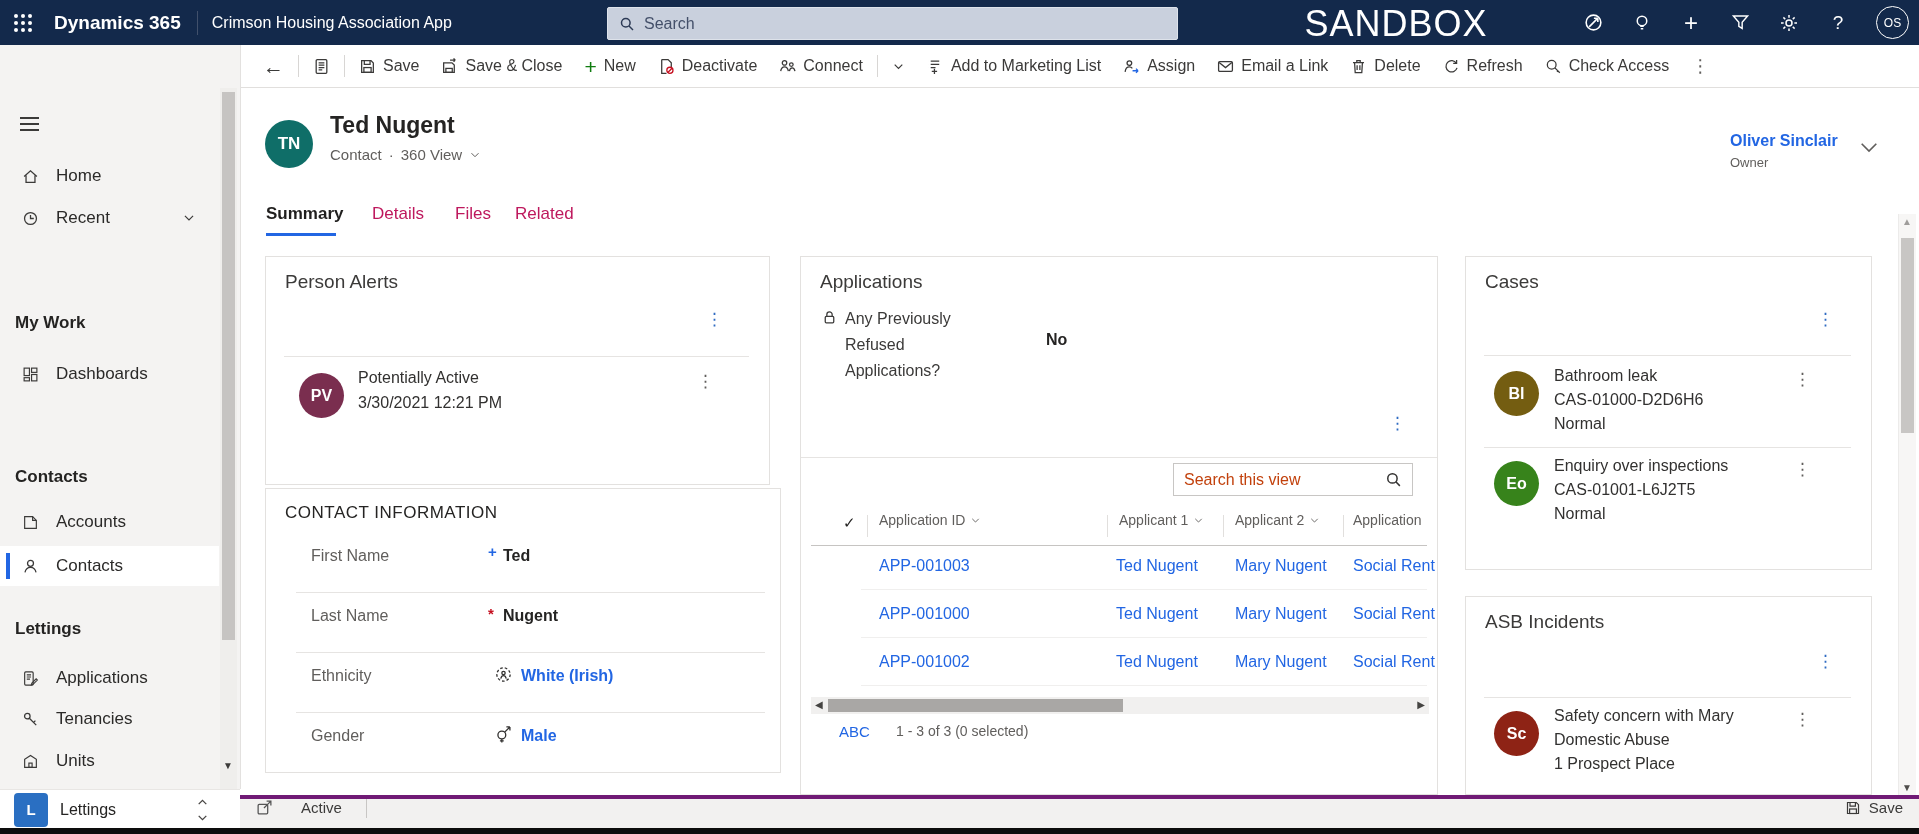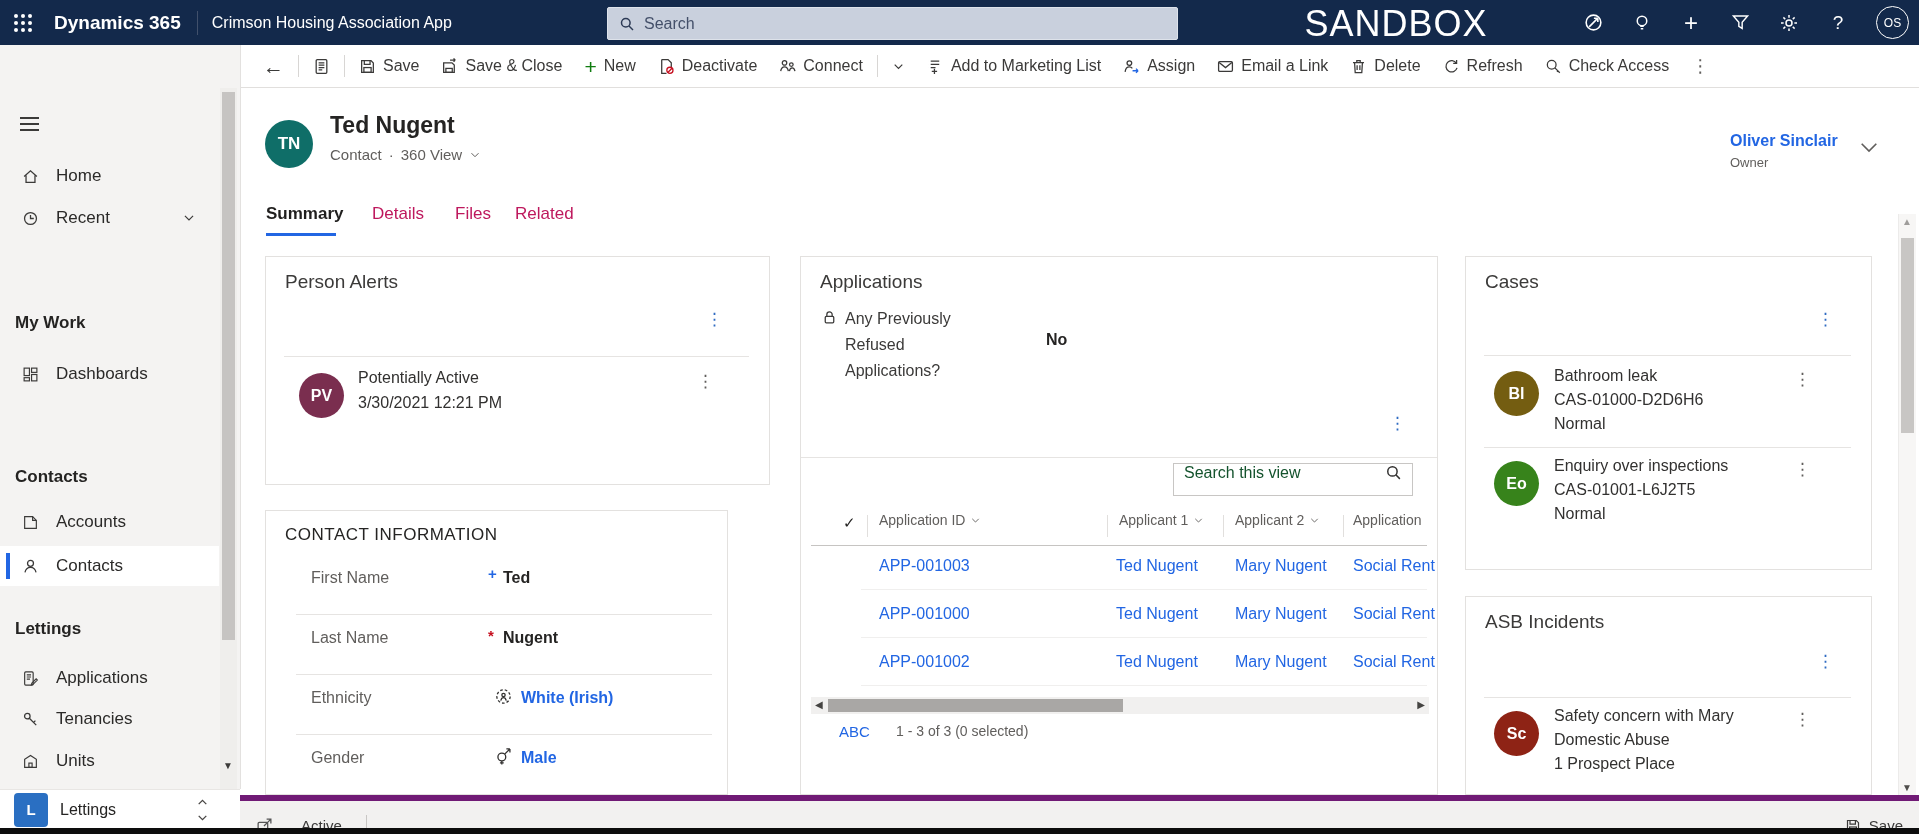--- a/index.html
+++ b/index.html
@@ -50,21 +50,21 @@
   .sb-down{position:absolute;left:3px;top:672px;font-size:10px;color:#3b3a39}
   .sb-clip{position:absolute;left:40px;top:768px;height:13px;overflow:hidden;color:#8a8886;font-size:15px}
   
   .area-switch{position:absolute;left:0;top:789px;width:240px;height:39px;background:#fff;
                border-top:1px solid #e8e6e4;display:flex;align-items:center;cursor:pointer}
   .area-ic{width:34px;height:34px;border-radius:4px;margin-left:14px;display:flex;align-items:center;
            justify-content:center;color:#fff;font-size:15px;font-weight:700}
   .area-lbl{margin-left:12px;font-size:16px;color:#252423}
   .area-chevs{position:absolute;left:196px;top:6px}
   .statusbar{position:absolute;left:240px;top:795px;width:1679px;height:33px;background:#f2f1f0;
-             border-top:6px solid #701a75;display:flex;align-items:flex-end;font-size:15px;color:#3b3a39}
+             border-top:4px solid #701a75;display:flex;align-items:flex-start;font-size:15px;color:#3b3a39}
   .st-sep{width:1px;height:19px;background:#c8c6c4;margin-left:24px}
   .st-save{position:absolute;right:16px;display:flex;align-items:center;gap:8px;cursor:pointer}
   .blackstrip{position:absolute;left:0;top:828px;width:1919px;height:6px;background:#0d0d0d}
   
   .rec-avatar{position:absolute;left:265px;top:120px;width:48px;height:48px;border-radius:50%;
               color:#fff;display:flex;align-items:center;justify-content:center;font-size:17px;font-weight:600}
   .rec-name{position:absolute;left:330px;top:112px;font-size:23px;font-weight:700;color:#252423}
   .rec-sub{position:absolute;left:330px;top:146px;font-size:15px;color:#605e5c;display:flex;
            align-items:center;gap:7px}
   .owner-name{position:absolute;left:1730px;top:132px;font-size:16px;font-weight:700;color:#2266e3;cursor:pointer}
@@ -87,21 +87,21 @@
   .ci-label{position:absolute;left:45px;font-size:16px;color:#605e5c;white-space:nowrap}
   .ci-mark{position:absolute;left:222px;font-size:15px;font-weight:700}
   .mark-plus{color:#2266e3}.mark-req{color:#c50f1f}
   .ci-value{position:absolute;left:237px;font-size:16px;font-weight:700;color:#252423}
   .ci-link{position:absolute;left:255px;font-size:16px;font-weight:700;color:#2266e3;cursor:pointer}
   .ci-icon{position:absolute;left:228px}
   
   .ap-lock-label{position:absolute;left:44px;top:49px;width:132px;font-size:16px;line-height:26px;color:#3b3a39}
   .ap-value{position:absolute;left:245px;top:74px;font-size:16px;font-weight:700;color:#252423}
   .searchview{position:absolute;left:372px;top:206px;width:240px;height:33px;border:1px solid #c8c6c4;
-              display:flex;align-items:flex-start;box-sizing:border-box;padding:0 10px;color:#14532d;font-size:16px}
+              display:flex;align-items:center;box-sizing:border-box;padding:0 10px;color:#c2410c;font-size:16px}
   .searchview .ph{flex:1}
   .gh{position:absolute;top:255px;font-size:14px;color:#605e5c;display:flex;align-items:center;gap:5px;
       white-space:nowrap;cursor:pointer}
   .gcol-sep{position:absolute;top:258px;width:1px;height:22px;background:#e1dfdd}
   .grow-link{position:absolute;font-size:16px;color:#2266e3;cursor:pointer;white-space:nowrap}
   .grid-cell-clip{overflow:hidden;width:86px}
   .hsb{position:absolute;left:10px;top:440px;width:618px;height:17px;background:#f1f0ef}
   .hsb .thumb{position:absolute;left:17px;top:2px;width:295px;height:13px;background:#a9a7a5}
   .hsb .ar{position:absolute;top:2px;font-size:10px;color:#454442;cursor:pointer}
   .ap-footer{position:absolute;left:0;top:466px;width:100%;font-size:15px}
@@ -437,21 +437,21 @@
   <section class="card" style="left:265px;top:256px;width:505px;height:229px">
     <div class="card-title">Person Alerts</div>
     <span class="dots accent abs" style="right:46px;top:54px">⋮</span>
     <div class="hline" style="left:18px;right:20px;top:99px"></div>
     <div class="avatar abs" style="left: 33px; top: 116px; width: 45px; height: 45px; background: rgb(122, 46, 79);">PV</div>
     <div class="it-line" style="left:92px;top:112px">Potentially Active</div>
     <div class="it-line" style="left:92px;top:137px">3/30/2021 12:21 PM</div>
     <span class="dots gray abs" style="right:55px;top:116px">⋮</span>
   </section>
 
-  <section class="card" style="left:265px;top:510px;width:463px;height:285px">
+  <section class="card" style="left:265px;top:488px;width:516px;height:285px">
     <div class="card-title" style="font-size:17px;letter-spacing:.5px;color:#252423">CONTACT INFORMATION</div>
 
     <div class="ci-label" style="top:58px">First Name</div>
     <span class="ci-mark mark-plus" style="top:54px">+</span>
     <div class="ci-value" style="top:58px">Ted</div>
     <div class="hline" style="left:30px;right:15px;top:103px"></div>
 
     <div class="ci-label" style="top:118px">Last Name</div>
     <span class="ci-mark mark-req" style="top:116px">*</span>
     <div class="ci-value" style="top:118px">Nugent</div>

